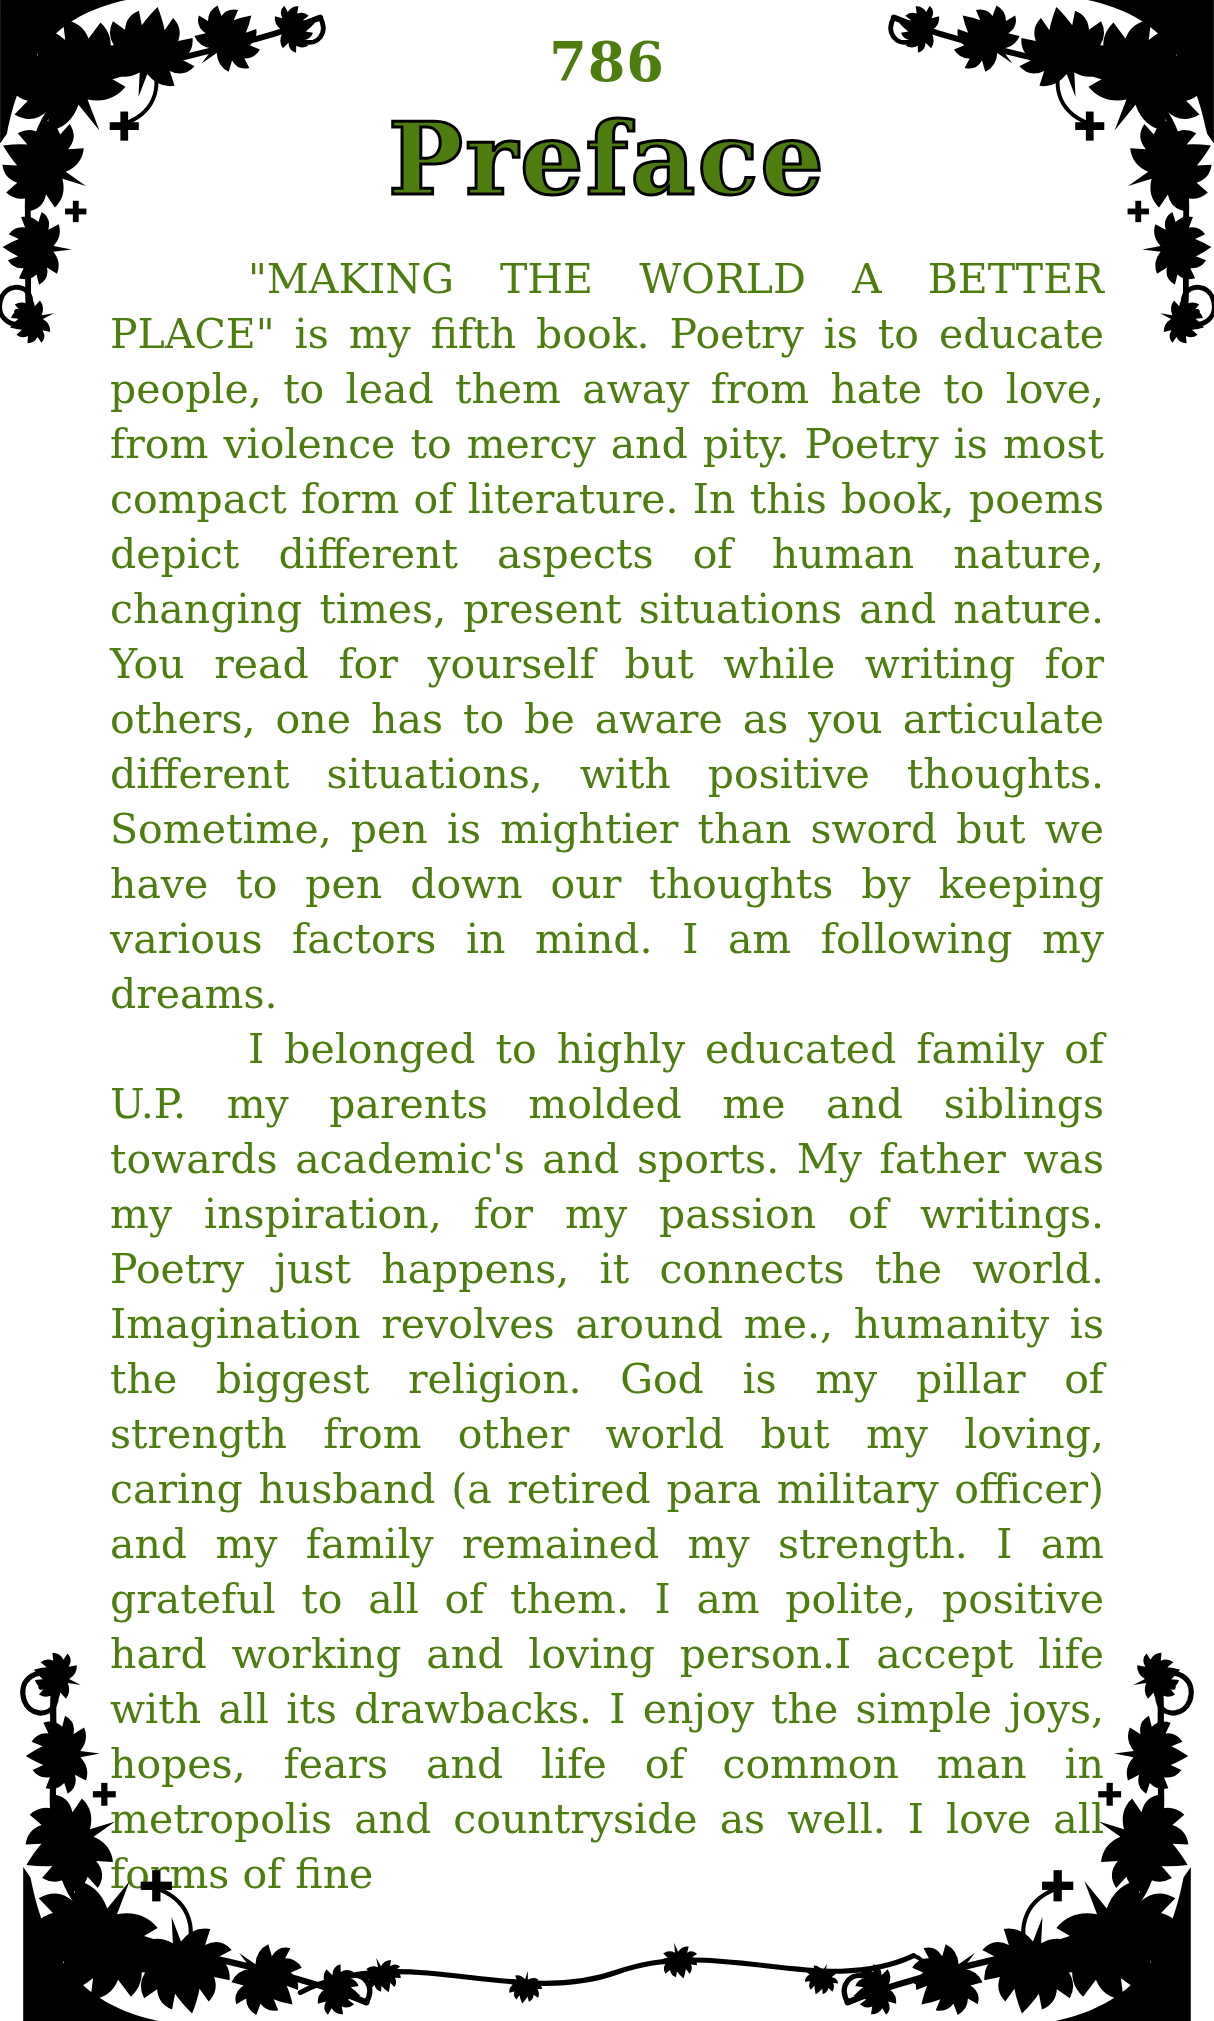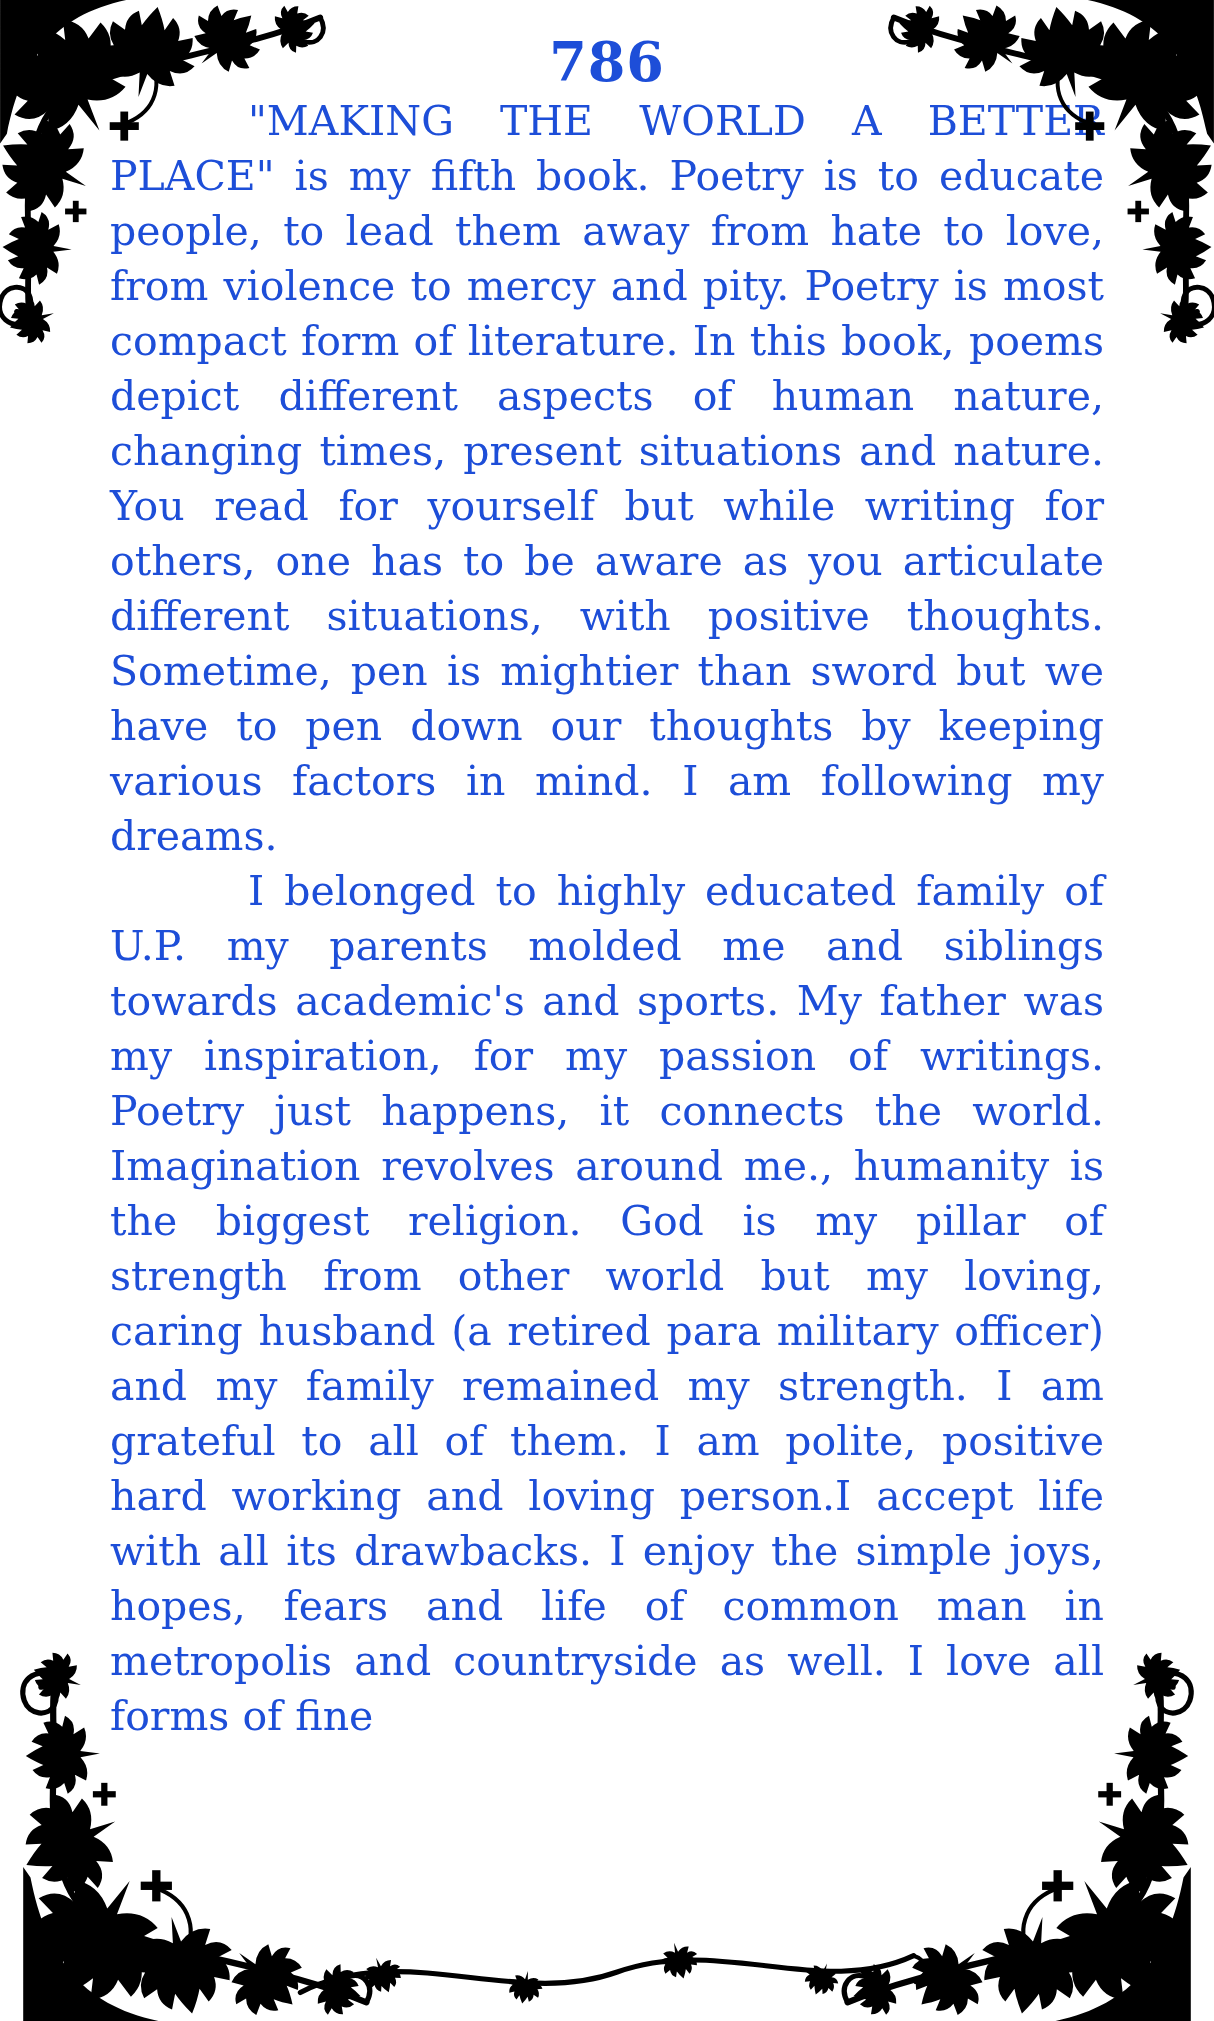--- a/index.html
+++ b/index.html
@@ -4,21 +4,21 @@
 <style>
   html,body { margin:0; padding:0; background:#e9e9e9; }
   .page {
     position:relative;
     width:1214px;
     height:2021px;
     margin:0 auto;
     background:#ffffff;
     overflow:hidden;
     font-family:"DejaVu Serif","Liberation Serif",serif;
-    color:#1d4ed8;
+    color:#4d7c0f;
   }
 
   
   .corner { position:absolute; pointer-events:none; }
   .tl { top:0; left:0; }
   .tr { top:0; right:0; transform:scaleX(-1); }
   .bl { bottom:0; left:0; transform:scaleY(-1); }
   .br { bottom:0; right:0; transform:scale(-1,-1); }
   .bottom-vine {
     position:absolute;
@@ -116,19 +116,20 @@
     </svg>
   <svg class="corner br" viewBox="0 0 340 500" width="400" height="520">
       <use href="#cornergroup"></use>
     </svg>
   <svg class="bottom-vine" viewBox="0 0 620 90" width="640" height="92">
       <use href="#vinestrip"></use>
     </svg>
 
   <div class="page-number">786</div>
 
+  <h1 class="title">Preface</h1>
 
   <div class="body-text">
     <p class="para">"MAKING THE WORLD A BETTER PLACE" is my fifth book. Poetry is to educate people, to lead them away from hate to love, from violence to mercy and pity. Poetry is most compact form of literature. In this book, poems depict different aspects of human nature, changing times, present situations and nature. You read for yourself but while writing for others, one has to be aware as you articulate different situations, with positive thoughts. Sometime, pen is mightier than sword but we have to pen down our thoughts by keeping various factors in mind. I am following my dreams.</p>
     <p class="para">I belonged to highly educated family of U.P. my parents molded me and siblings towards academic's and sports. My father was my inspiration, for my passion of writings. Poetry just happens, it connects the world. Imagination revolves around me., humanity is the biggest religion. God is my pillar of strength from other world but my loving, caring husband (a retired para military officer) and my family remained my strength. I am grateful to all of them. I am polite, positive hard working and loving person.I accept life with all its drawbacks. I enjoy the simple joys, hopes, fears and life of common man in metropolis and countryside as well. I love all forms of fine</p>
   </div>
 
 </div>
 
 </body></html>

